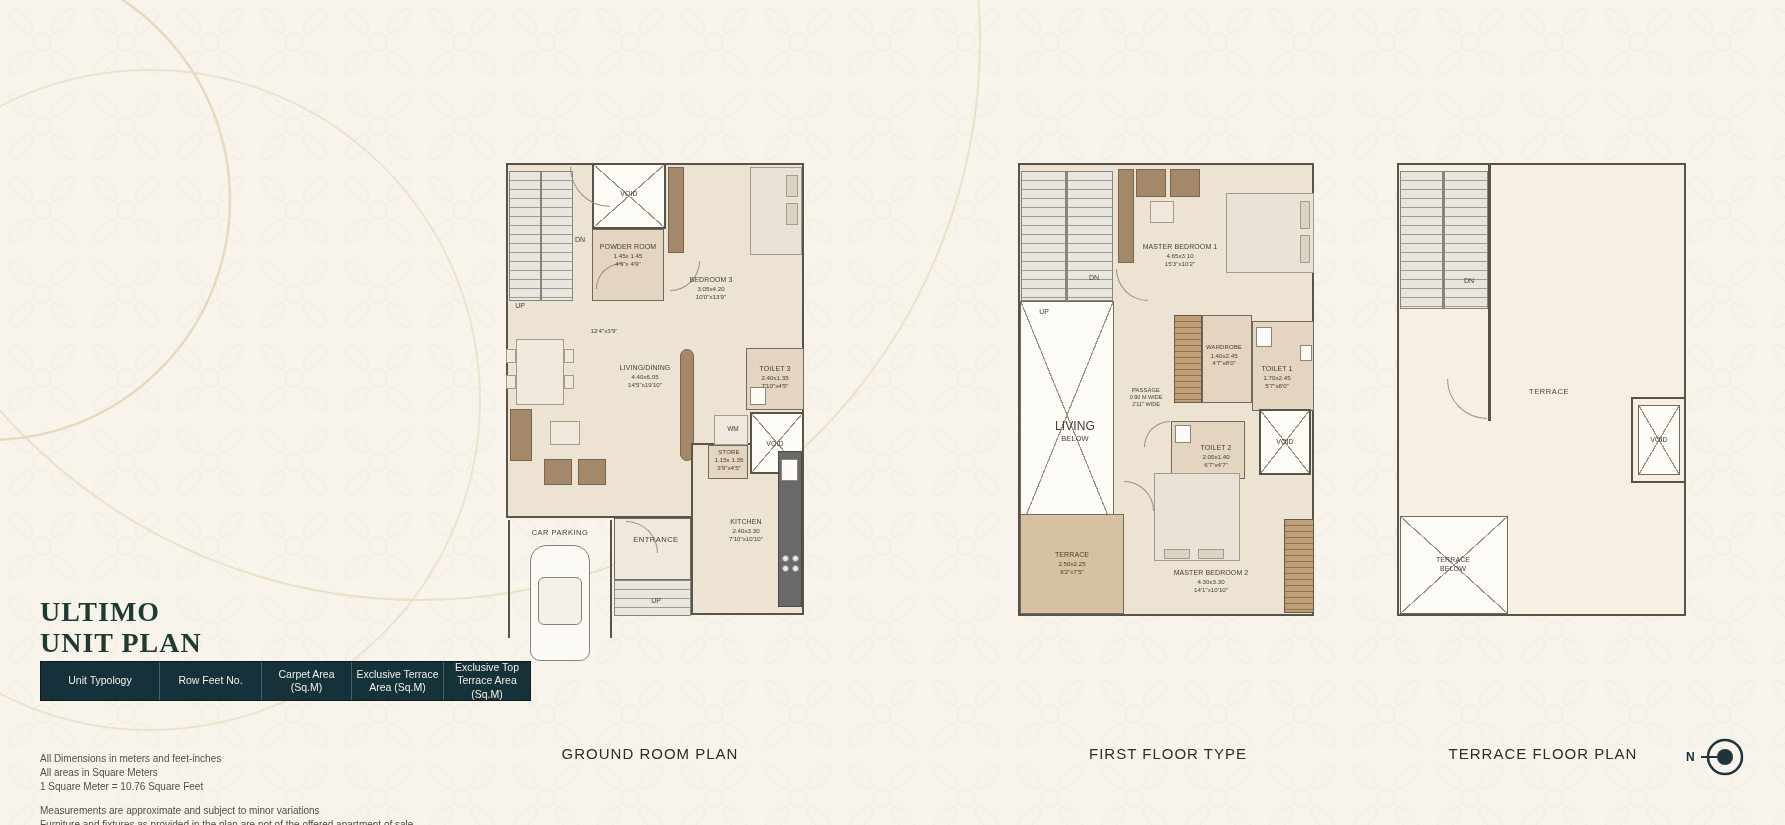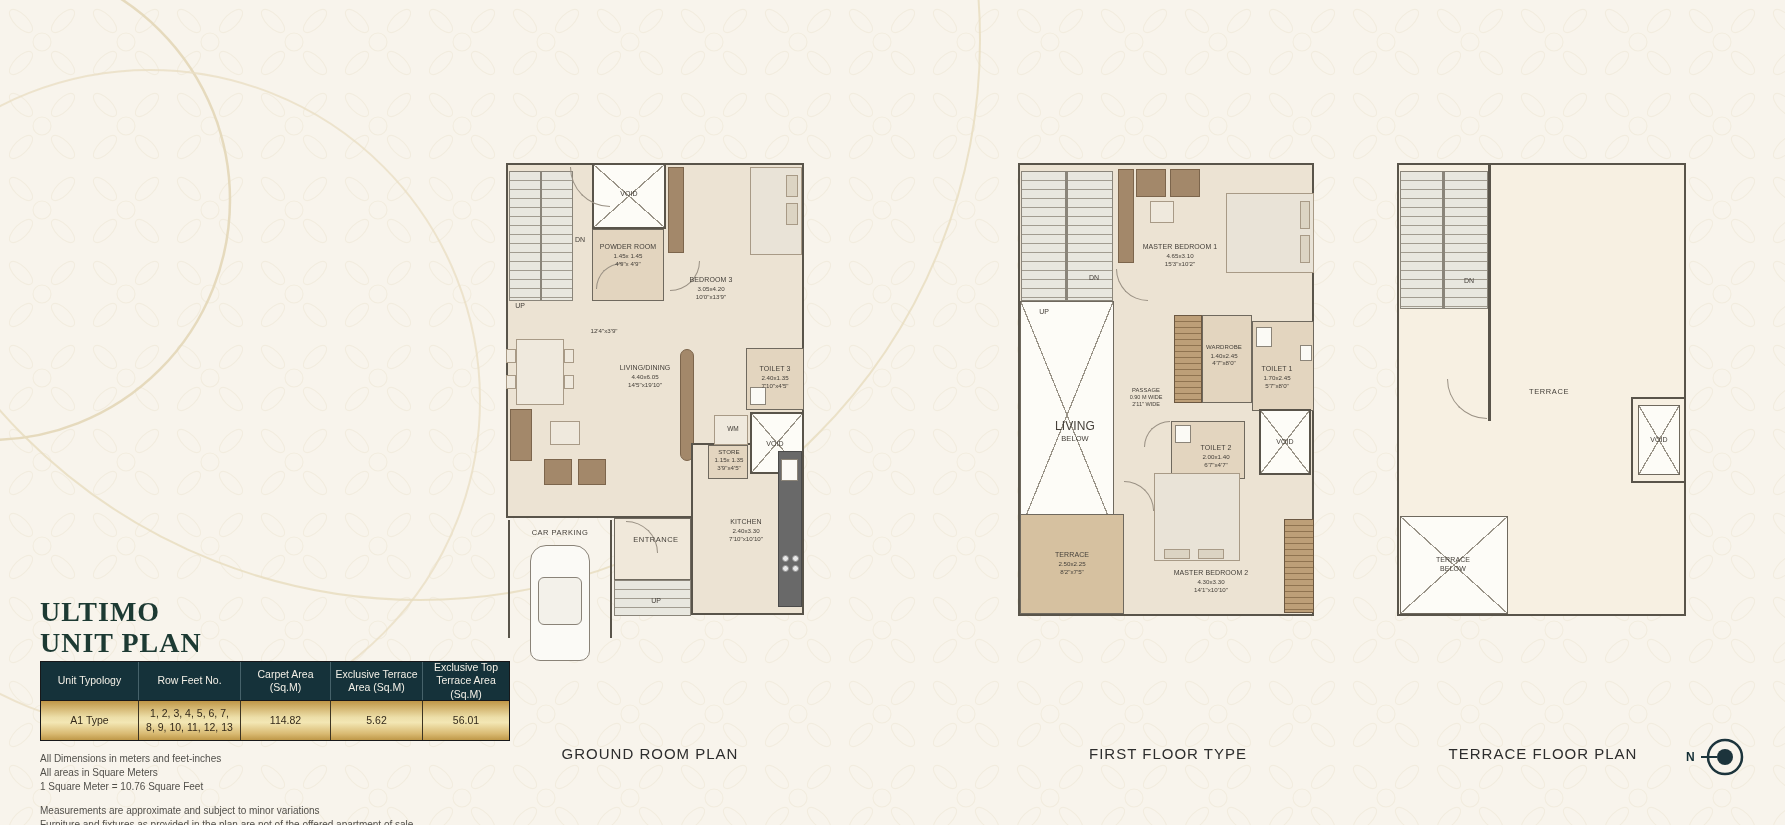--- a/index.html
+++ b/index.html
@@ -13,21 +13,21 @@
   .title h2{font-size:20px;font-weight:normal;letter-spacing:1.5px;margin-top:2px}
   
   .brand{position:absolute;left:40px;top:596px;font-family:"Liberation Serif",serif;font-weight:bold;color:#1d3a33;font-size:28px;letter-spacing:1px;line-height:1.12;z-index:3}
   
   .utable{position:absolute;left:40px;top:661px;display:flex;flex-direction:column;z-index:3;border:1px solid #17181a}
   .trow{display:flex}
   .th{background:#15323a;color:#f2efe6;font-size:10.5px;display:flex;align-items:center;justify-content:center;text-align:center;height:38px;border-right:1px solid #46626a;padding:2px 4px;line-height:1.25}
   .th:last-child{border-right:none}
   .td{background:linear-gradient(180deg,#c09747 0%,#eddfa9 42%,#f3e7b4 55%,#d9ba72 84%,#bf9848 100%);color:#33291a;font-size:10.5px;display:flex;align-items:center;justify-content:center;text-align:center;height:40px;border-right:1px solid #3c3422;border-top:1px solid #17181a;padding:2px 6px;line-height:1.3}
   .td:last-child{border-right:none}
-  .c1{width:98px}.c2{width:102px}.c3{width:90px}.c4{width:92px}.c5{width:86px}
+  .c1{width:119px}.c2{width:102px}.c3{width:90px}.c4{width:92px}.c5{width:86px}
   
   .notes{position:absolute;left:40px;top:752px;font-size:10px;color:#514f4a;line-height:1.42;z-index:3}
   .notes .gap{height:9px}
   
   .plan{position:absolute;z-index:2}
   .blk{position:absolute;background:#ece3d3;border:2px solid #59544a}
   .room{position:absolute;border:1px solid #6f695e}
   .beige{background:#e3d5bf}
   .white{background:#fdfcf7}
   .xcross{background-image:
@@ -274,27 +274,20 @@
 </div>
 
 <div class="utable">
   <div class="trow">
     <div class="th c1">Unit Typology</div>
     <div class="th c2">Row Feet No.</div>
     <div class="th c3">Carpet Area (Sq.M)</div>
     <div class="th c4">Exclusive Terrace Area (Sq.M)</div>
     <div class="th c5">Exclusive Top Terrace Area (Sq.M)</div>
   </div>
-  <div class="trow">
-    <div class="td c1">A1 Type</div>
-    <div class="td c2">1, 2, 3, 4, 5, 6, 7, 8, 9, 10, 11, 12, 13</div>
-    <div class="td c3">114.82</div>
-    <div class="td c4">5.62</div>
-    <div class="td c5">56.01</div>
-  </div>
 </div>
 
 <div class="notes">
   <div>All Dimensions in meters and feet-inches</div>
   <div>All areas in Square Meters</div>
   <div>1 Square Meter = 10.76 Square Feet</div>
   <div class="gap"></div>
   <div>Measurements are approximate and subject to minor variations</div>
   <div>Furniture and fixtures as provided in the plan are not of the offered apartment of sale</div>
 </div>

